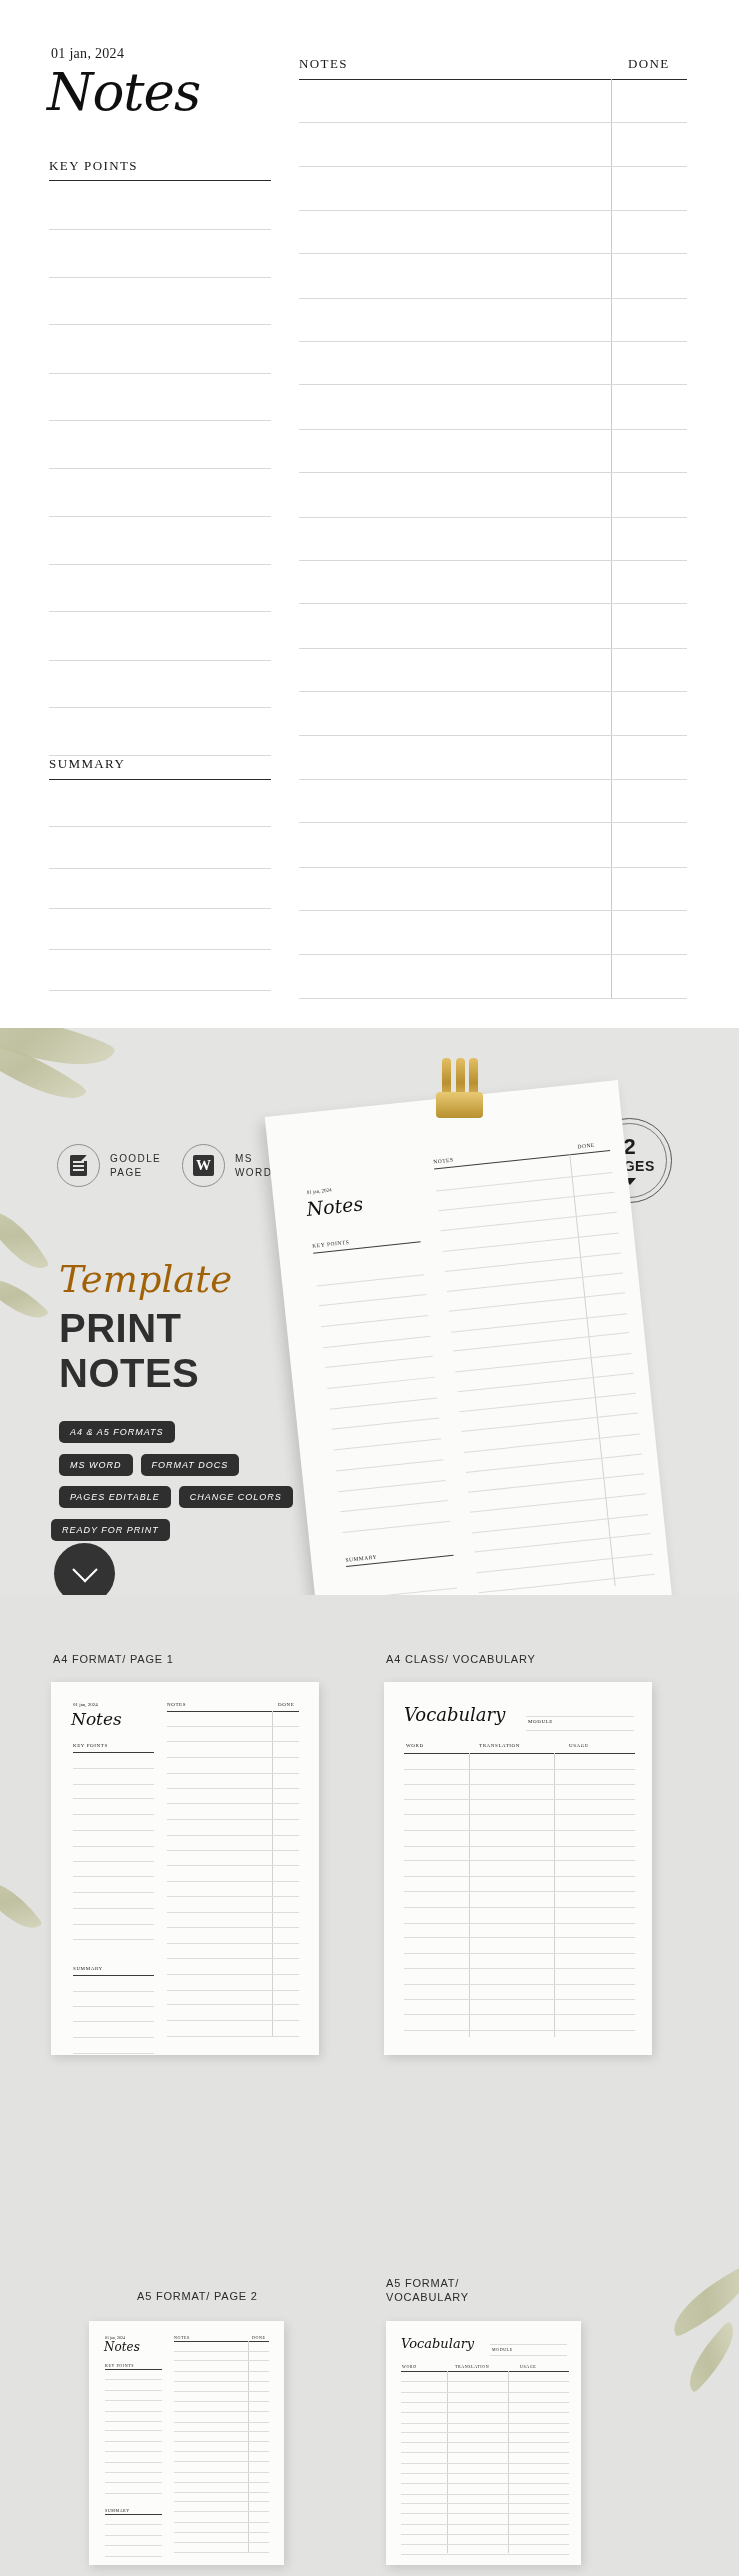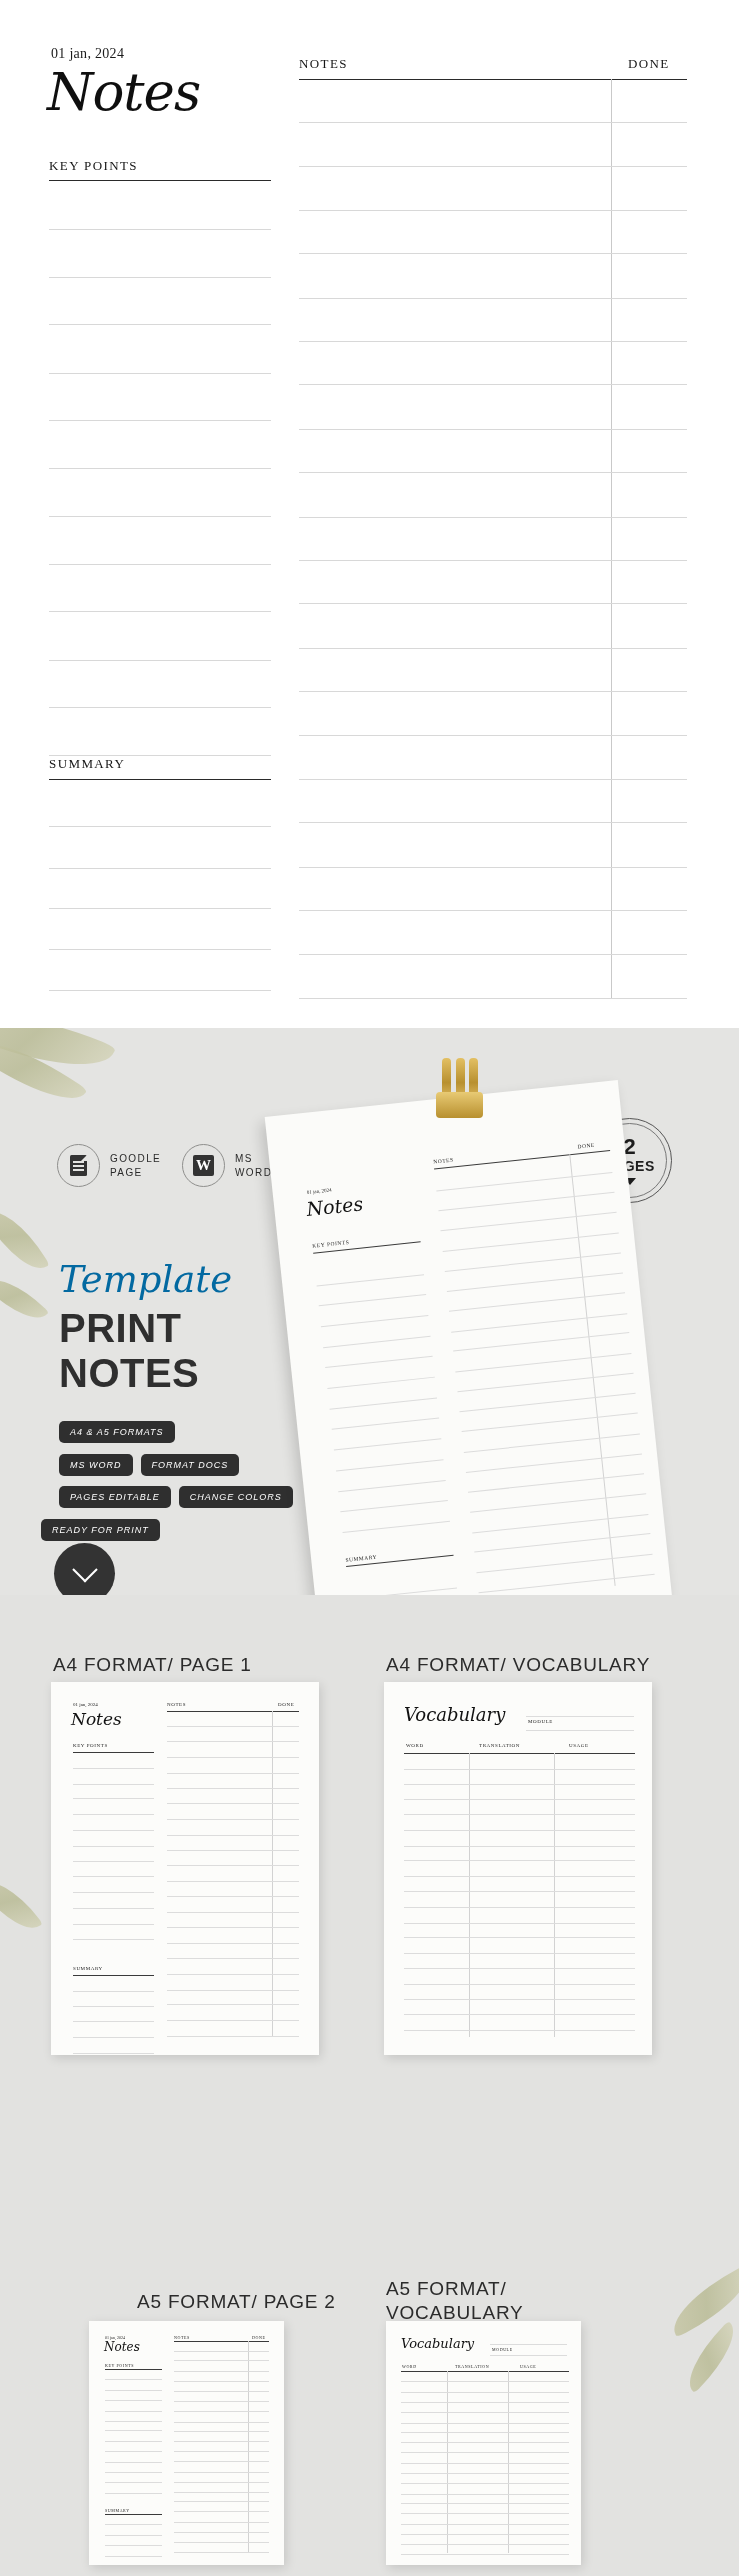--- a/index.html
+++ b/index.html
@@ -118,21 +118,21 @@
     line-height: 1.35;
     color: #2a2a2a;
     white-space: pre-line;
   }
 
   .promo-script {
     position: absolute;
     font-family: "DejaVu Serif", serif;
     font-style: italic;
     font-size: 37px;
-    color: #0369a1;
+    color: #a16207;
     letter-spacing: 0px;
   }
   .promo-big {
     position: absolute;
     font-family: "Liberation Sans", sans-serif;
     font-weight: 700;
     font-size: 40px;
     letter-spacing: 0.5px;
     color: #2f2f2f;
   }
@@ -211,21 +211,21 @@
   
   .panel-prev {
     position: relative;
     width: 739px;
     height: 981px;
     background: #e2e2e0;
     overflow: hidden;
   }
   .prev-label {
     position: absolute;
-    font-size: 19px;
+    font-size: 11px;
     letter-spacing: 0.8px;
     color: #2b2b2b;
     line-height: 1.25;
     white-space: pre-line;
   }
   .paper {
     position: absolute;
     background: #fcfcfa;
     box-shadow: 2px 3px 10px rgba(0,0,0,.13);
     overflow: hidden;
@@ -348,21 +348,21 @@
         <span class="tag">A4 &amp; A5 FORMATS</span>
       </div>
       <div class="tagrow" style="left: 59px; top: 426px;">
         <span class="tag">MS WORD</span>
         <span class="tag">FORMAT DOCS</span>
       </div>
       <div class="tagrow" style="left: 59px; top: 458px;">
         <span class="tag">PAGES EDITABLE</span>
         <span class="tag">CHANGE COLORS</span>
       </div>
-      <div class="tagrow" style="left: 41px; top: 491px;">
+      <div class="tagrow" style="left: 51px; top: 491px;">
         <span class="tag">READY FOR PRINT</span>
       </div>
     </div>
 
   <div class="scroll-btn" style="left:54px; top:515px;">
     <span class="chev"></span>
   </div>
 
   <div class="pages-badge" style="left:587px; top:90px;">
     <span class="pages-num">2</span>
@@ -428,21 +428,21 @@
   </div>
 </section>
 
 <section class="panel-prev">
 
   <div class="leaf" style="left:-24px; top:296px; width:69px; height:28px; transform:rotate(52deg);"></div>
   <div class="leaf" style="right:-20px; top:690px; width:95px; height:32px; transform:rotate(-28deg);"></div>
   <div class="leaf" style="right:-10px; top:749px; width:75px; height:26px; transform:rotate(-46deg);"></div>
 
   <div class="prev-label" style="left:53px; top:58px;">A4 FORMAT/ PAGE 1</div>
-  <div class="prev-label" style="left:386px; top:58px;">A4 FORMAT/ VOCABULARY</div>
+  <div class="prev-label" style="left:386px; top:58px;">A4 CLASS/ VOCABULARY</div>
   <div class="prev-label" style="left:137px; top:695px;">A5 FORMAT/ PAGE 2</div>
   <div class="prev-label" style="left:386px; top:682px;">A5 FORMAT/
 VOCABULARY</div>
 
   <div class="paper" style="left:51px; top:87px; width:268px; height:373px;">
     <div class="mini-date" style="left:22px; top:20px; font-size:5px;">01 jan, 2024</div>
     <div class="mini-title" style="left:20px; top:27px; font-size:17px;">Notes</div>
     <div class="mini-lbl" style="left:22px; top:61px; font-size:5px;">KEY POINTS</div>
     <div class="mini-rule-s" style="left:22px; top:70px; width:81px;"></div>
     <div class="mini-lbl" style="left:22px; top:284px; font-size:5px;">SUMMARY</div>

